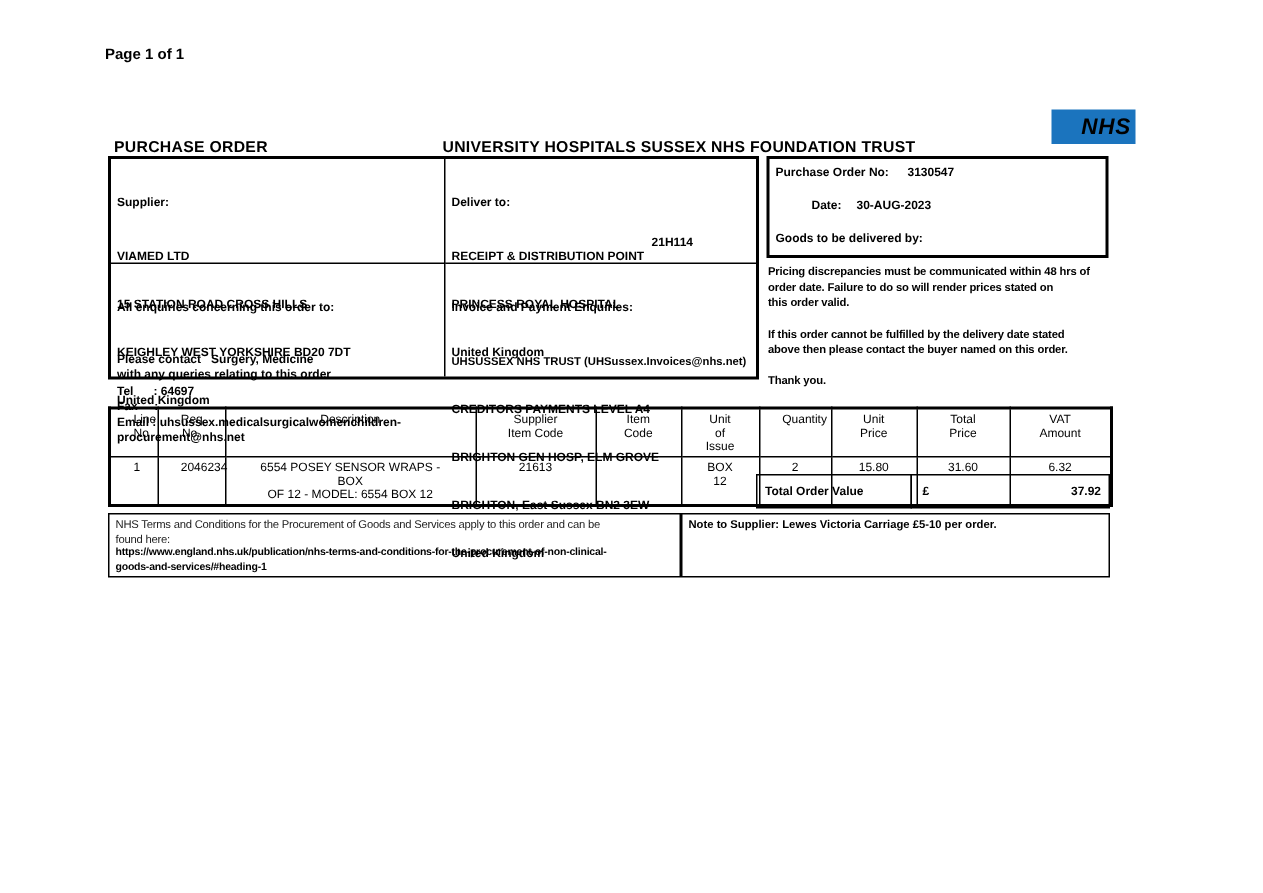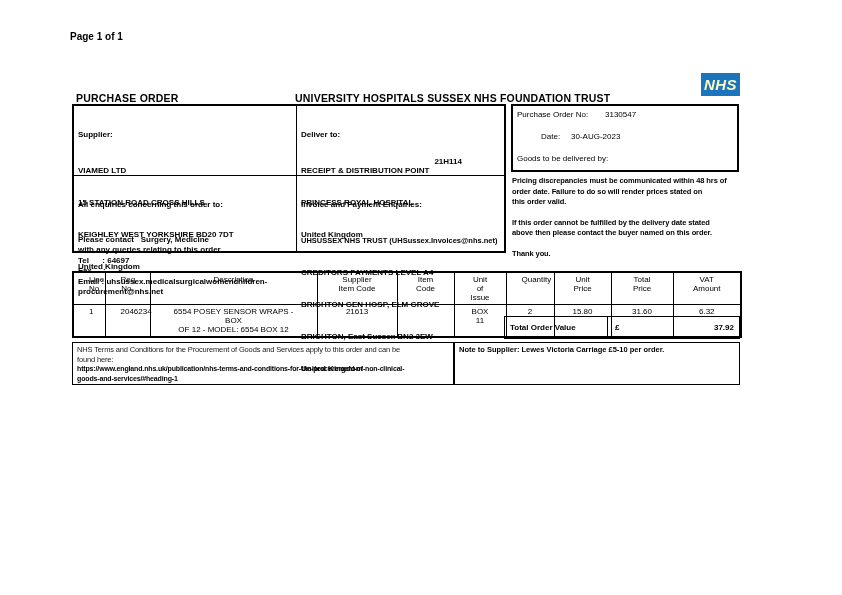--- a/index.html
+++ b/index.html
@@ -3,41 +3,41 @@
 <meta charset="utf-8">
 <style>
   html,body{margin:0;padding:0;background:#fff;}
   .page{
     position:relative;width:842px;height:595px;background:#ffffff;overflow:hidden;
     font-family:"Liberation Sans","DejaVu Sans",sans-serif;color:#000;
   }
   .page-label{position:absolute;left:70px;top:31px;font-size:10px;font-weight:bold;}
   .nhs-logo{
     position:absolute;left:701px;top:73px;width:39px;height:23px;background:#1b74be;
-    color:#fef9c3;font-weight:bold;font-style:italic;font-size:15px;line-height:23px;
-    text-align:center;letter-spacing:0.5px;
+    color:#000000;font-weight:bold;font-style:italic;font-size:15px;line-height:23px;
+    text-align:center;letter-spacing:0.5px;padding-left:17px;
   }
   .title-left{position:absolute;left:76px;top:92px;font-size:10.5px;font-weight:bold;letter-spacing:0.2px;}
   .title-right{position:absolute;left:295px;top:92px;font-size:10.5px;font-weight:bold;letter-spacing:0.2px;}
 
   
   .main-table{position:absolute;left:72px;top:104px;width:434px;height:149px;border:2px solid #000;box-sizing:border-box;}
   .main-table .cell{position:absolute;box-sizing:border-box;padding:3px 4px;font-size:8px;font-weight:bold;line-height:10.5px;white-space:pre-wrap;}
   .cell-supplier{left:0;top:0;width:223px;height:70px;border-right:1px solid #000;border-bottom:1px solid #000;}
   .cell-deliver{left:223px;top:0;right:0;height:70px;border-bottom:1px solid #000;}
   .cell-enquiries{left:0;top:70px;width:223px;bottom:0;border-right:1px solid #000;}
   .cell-invoice{left:223px;top:70px;right:0;bottom:0;}
   .blk-label{margin-bottom:3px;}
   .addr-line{line-height:11px;}
   .nowrap{white-space:nowrap;}
   .small-line{font-size:7.5px;}
   .deliver-code{position:absolute;right:42px;bottom:8px;font-size:8px;font-weight:bold;text-align:right;}
 
   
-  .order-box{position:absolute;left:511px;top:104px;width:228px;height:68px;border:2px solid #000;box-sizing:border-box;font-size:8px;font-weight:normal;}
+  .order-box{position:absolute;left:511px;top:104px;width:228px;height:68px;border:2px solid #000;box-sizing:border-box;font-size:8px;font-weight:bold;}
   .order-row{position:absolute;left:4px;right:3px;}
   .order-row1{top:4px;}
   .order-row2{top:26px;}
   .order-row3{top:48px;}
   .lbl-po{display:inline-block;width:88px;}
   .lbl-date{display:inline-block;width:30px;margin-left:24px;}
 
   
   .pricing-note{position:absolute;left:512px;top:176px;width:232px;font-size:7.5px;font-weight:bold;line-height:10.5px;letter-spacing:-0.1px;}
   .pricing-note p{margin:0 0 10px 0;white-space:pre-line;}
@@ -158,21 +158,21 @@
       <th>VAT
 Amount</th>
     </tr>
     <tr class="item">
       <td class="ta-c">1</td>
       <td>2046234</td>
       <td>6554 POSEY SENSOR WRAPS - BOX
 OF 12 - MODEL: 6554 BOX 12</td>
       <td>21613</td>
       <td></td>
-      <td>BOX 11</td>
+      <td>BOX 12</td>
       <td class="ta-c">2</td>
       <td class="ta-r pr">15.80</td>
       <td class="ta-r pr">31.60</td>
       <td class="ta-r pr">6.32</td>
     </tr>
   </tbody>
     </table>
 
   <div class="total-label-cell">Total Order Value</div>
   <div class="total-value-cell">

